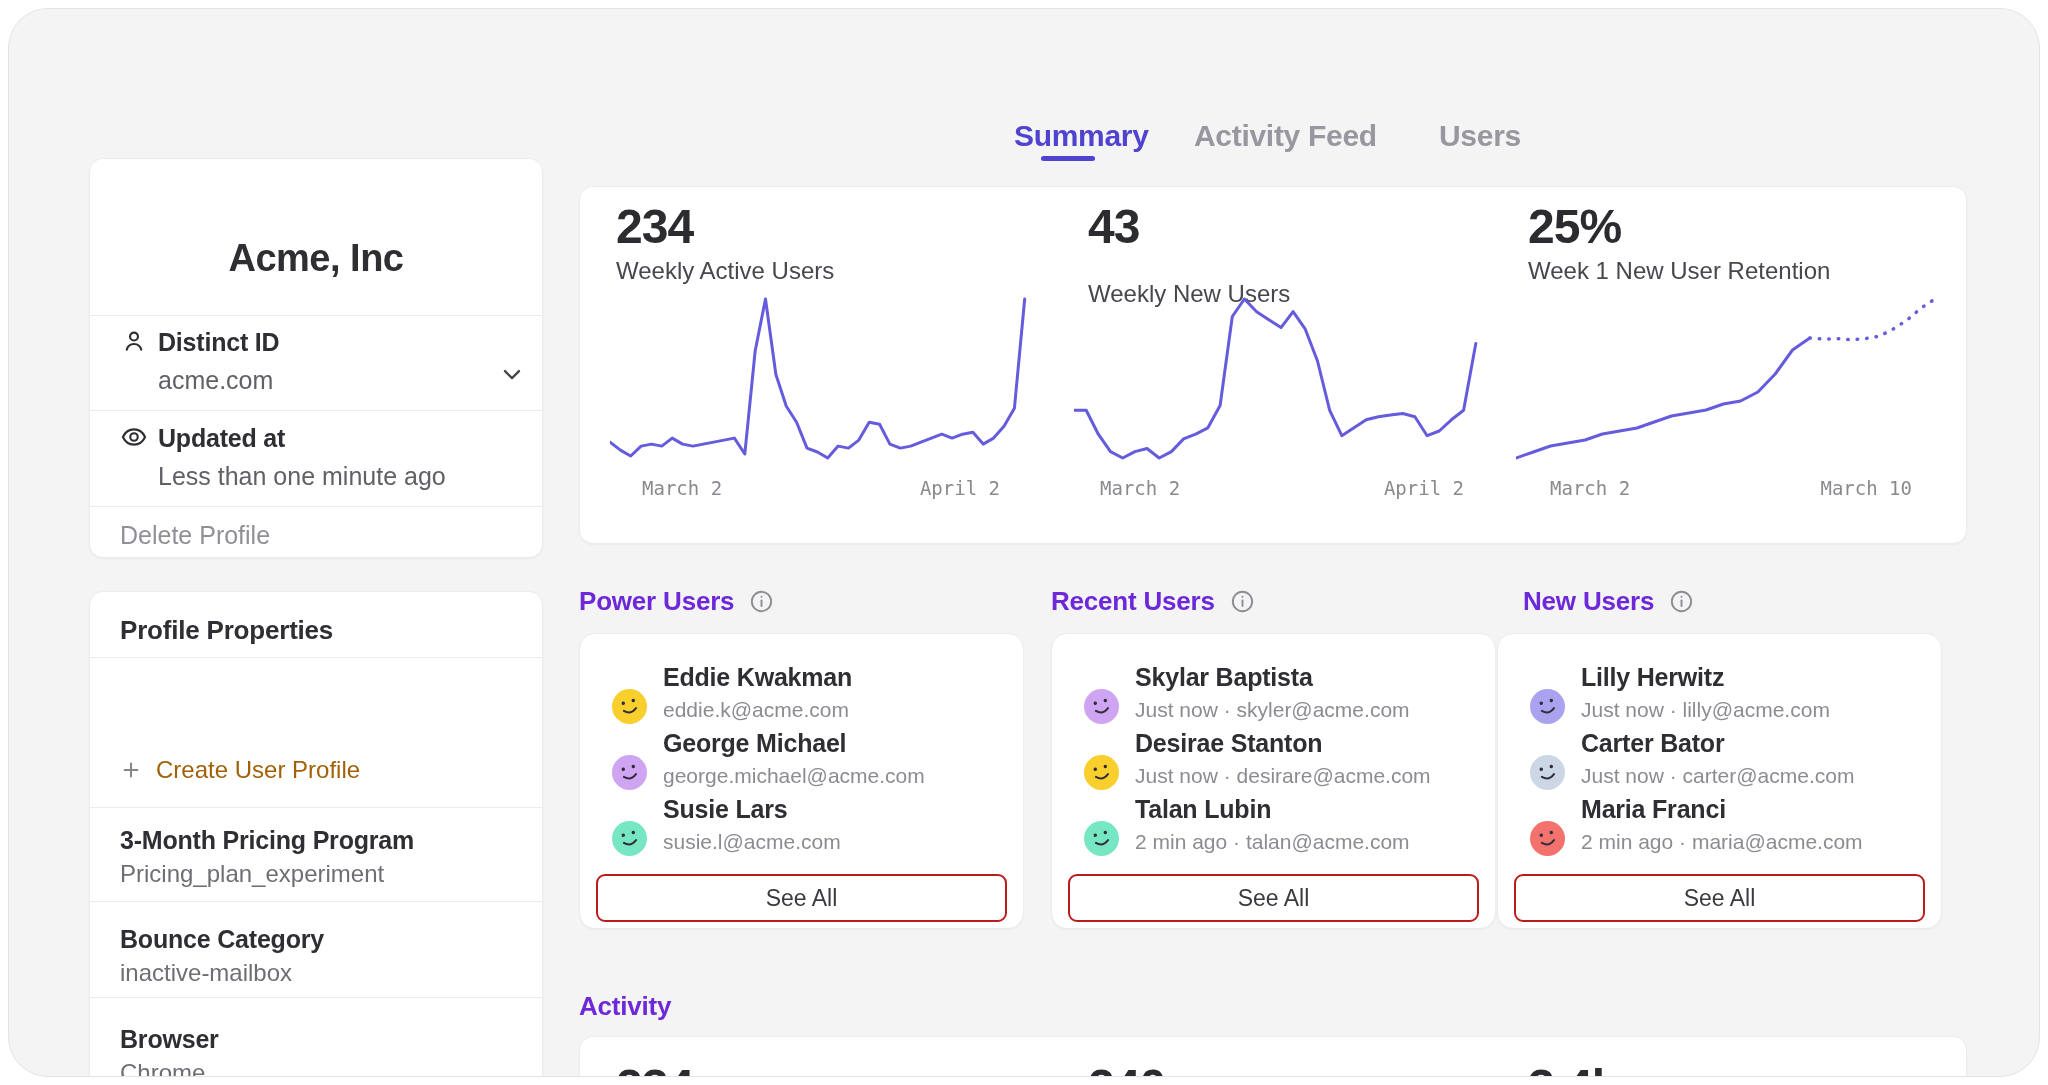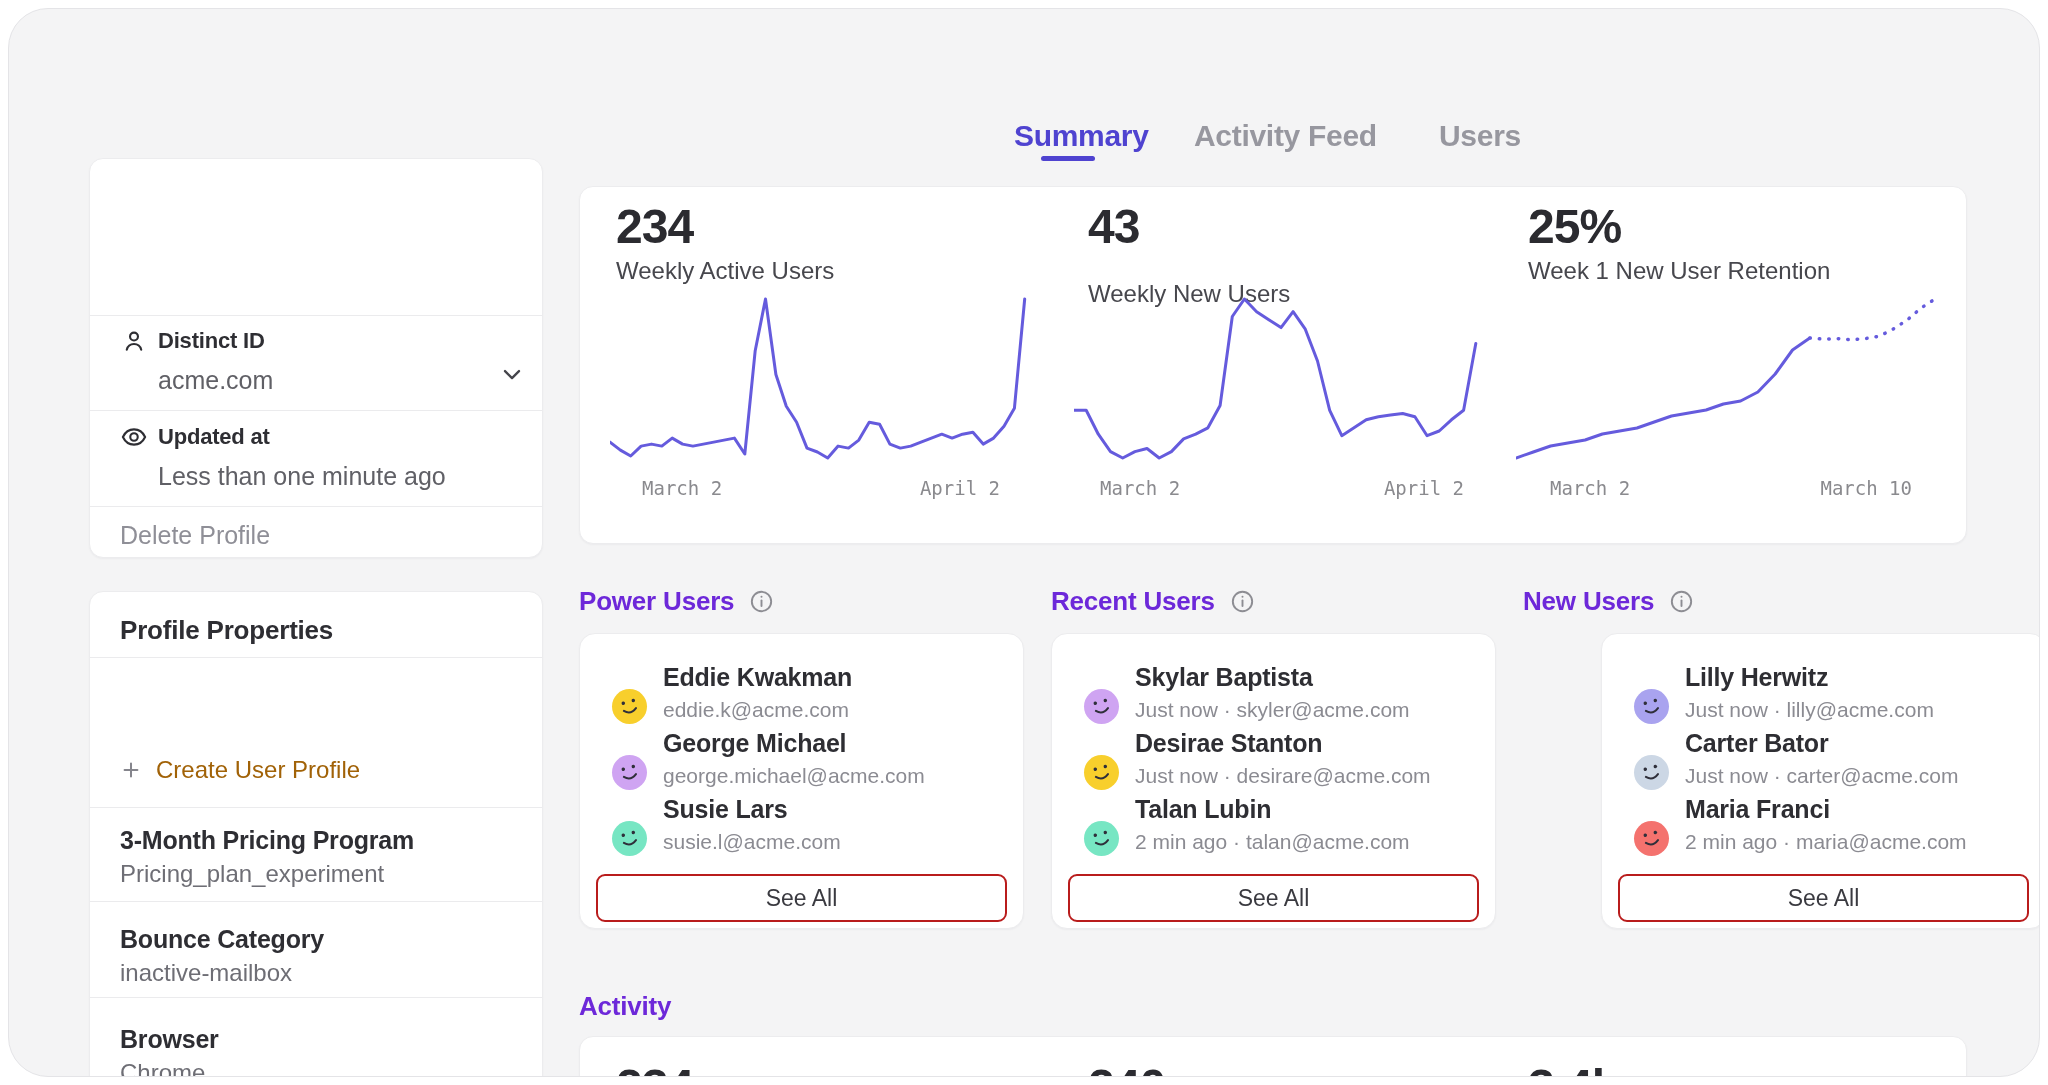--- a/index.html
+++ b/index.html
@@ -5,21 +5,21 @@
   html,body{margin:0;padding:0;background:#ffffff;}
   body{width:2048px;height:1085px;position:relative;overflow:hidden;
        font-family:"Liberation Sans", sans-serif;color:#2e2e33;}
   .abs{position:absolute;}
   #frame{position:absolute;inset:8px;background:#f4f4f5;border:1px solid #e4e4e7;
          border-radius:40px;overflow:hidden;}
   .card{background:#ffffff;border:1px solid #ececee;border-radius:14px;
         box-shadow:0 1px 2px rgba(30,30,40,.04);}
   .divider{position:absolute;left:0;right:0;height:1px;background:#ebebed;}
   
-  .row-label{font-size:22px;font-weight:700;color:#2e2e33;letter-spacing:-.2px;}
+  .row-label{font-size:25px;font-weight:700;color:#2e2e33;letter-spacing:-.2px;}
   .row-value{font-size:25px;color:#606066;}
   .icon{color:#2e2e33;display:inline-block;}
   .icon svg{width:100%;height:100%;display:block;}
   .company-avatar-ring{left:240px;top:74px;width:132px;height:132px;border-radius:50%;
         background:#ffffff;box-shadow:0 4px 10px rgba(30,30,40,.10);
         display:flex;align-items:center;justify-content:center;z-index:5;}
   .company-avatar-inner{width:116px;height:116px;border-radius:50%;
         display:flex;align-items:center;justify-content:center;
         color:#ffffff;font-size:46px;font-weight:700;letter-spacing:-1px;}
   .search-box{left:108px;top:672px;width:416px;height:52px;background:#ededee;
@@ -53,20 +53,21 @@
         justify-content:center;font-size:23px;font-weight:500;color:#3a3a40;cursor:pointer;}
   .muted-action{color:#8f8f97;font-size:25px;cursor:pointer;}
 </style>
 </head>
 <body>
 
 <div id="frame">
 
 
   <div class="abs card" style="left:80px;top:149px;width:452px;height:398px;">
+    <div class="abs" style="left:0;right:0;top:78px;text-align:center;font-size:38px;font-weight:700;letter-spacing:-.5px;">Acme, Inc</div>
     <div class="divider" style="top:156px;"></div>
 
     <span class="abs icon" style="left:30px;top:168px;width:28px;height:28px;">
       <svg viewBox="0 0 24 24" fill="none" stroke="currentColor" stroke-width="1.8" stroke-linecap="round">
         <circle cx="12" cy="8.2" r="3.4"></circle>
           <path d="M5.8 19.5c.8-3.2 3.3-4.9 6.2-4.9s5.4 1.7 6.2 4.9"></path>
       </svg>
     </span>
     <div class="abs row-label" style="left:68px;top:169px;">Distinct ID</div>
     <div class="abs row-value" style="left:68px;top:207px;">acme.com</div>
@@ -281,21 +282,21 @@
   <div class="abs" style="left:1514px;top:577px;display:flex;align-items:center;gap:14px;">
     <span class="section-title">New Users</span>
     <span class="icon info">
       <svg viewBox="0 0 24 24" fill="none" stroke="currentColor" stroke-width="1.7">
         <circle cx="12" cy="12" r="8.6"></circle>
           <path d="M12 11v5" stroke-linecap="round"></path>
         <circle cx="12" cy="7.8" r="0.9" fill="currentColor" stroke="none"></circle>
       </svg>
     </span>
   </div>
-  <div class="abs card user-card" style="left:1592px;top:624px;">
+  <div class="abs card user-card" style="left:1488px;top:624px;">
     <div class="abs user-row" style="top:29px;">
       <span class="u-avatar" style="background-color:#a9a3ef">
           <svg viewBox="0 0 34 34">
             <g transform="rotate(-8 17 17)" fill="#2f2f3a">
               <circle cx="11.5" cy="13" r="1.7"></circle>
               <circle cx="21.5" cy="11.8" r="1.7"></circle>
               <path d="M11 20.5 Q 17 25.5 23 19.5" fill="none" stroke="#2f2f3a" stroke-width="2" stroke-linecap="round"></path>
             </g>
           </svg>
         </span>

